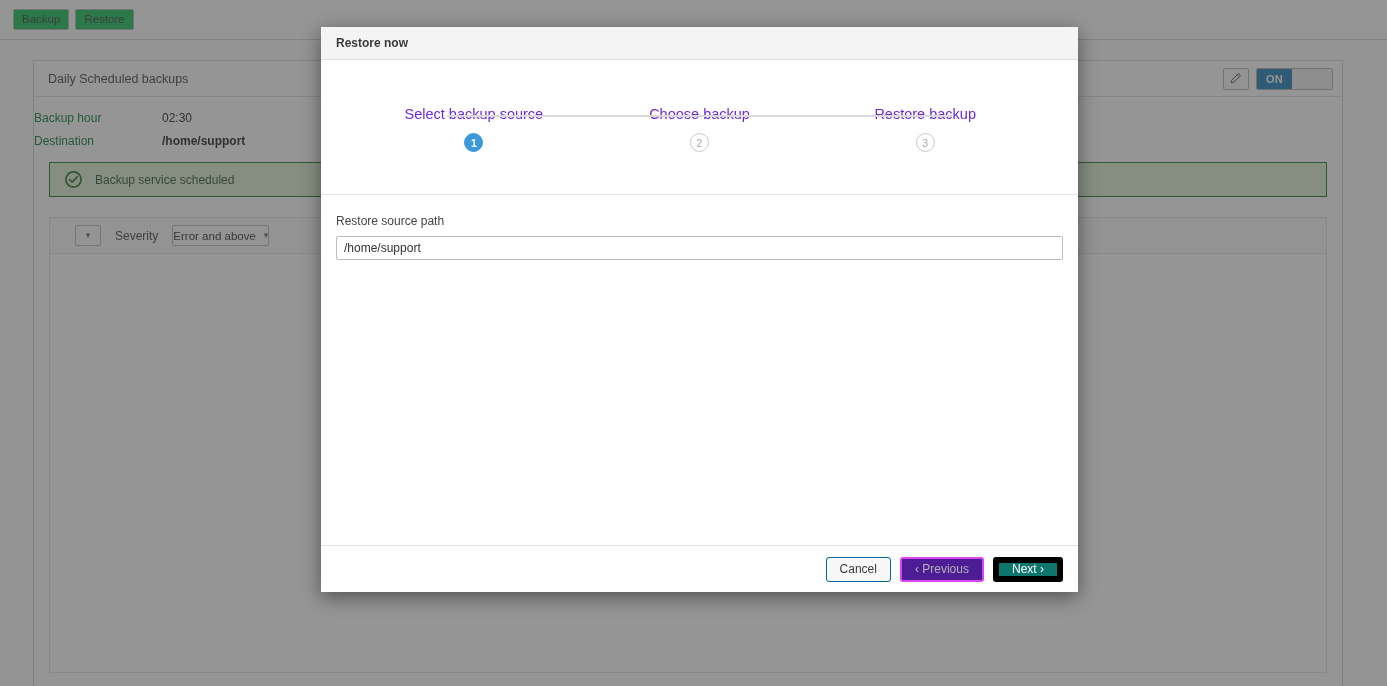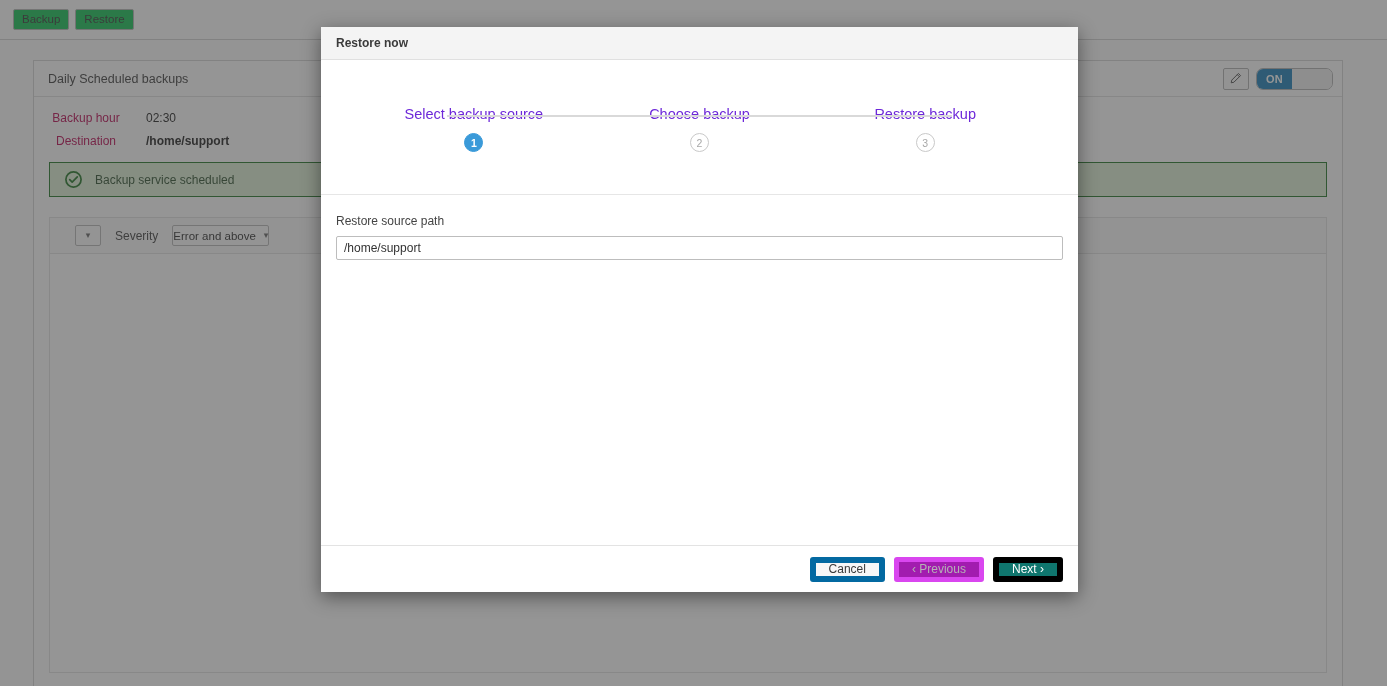--- a/index.html
+++ b/index.html
@@ -94,21 +94,21 @@
     display: flex;
     align-items: center;
     justify-content: center;
     cursor: pointer;
     box-sizing: border-box;
   }
   .toggle {
     display: flex;
     height: 22px;
     border: 1px solid #b6b6b6;
-    border-radius: 7px;
+    border-radius: 2px;
     overflow: hidden;
     box-sizing: border-box;
     cursor: pointer;
   }
   .toggle-on {
     background: #2a87bc;
     color: #ffffff;
     font-size: 11px;
     font-weight: bold;
     padding: 0 9px;
@@ -125,23 +125,23 @@
     padding: 14px 0 0 0;
   }
   .kv-row {
     display: flex;
     align-items: baseline;
     padding: 0 0 9px 0;
     font-size: 12px;
   }
   .kv-label {
     width: 104px;
-    text-align: center;
-    color: #be185d;
-    padding-right: 8px;
+    text-align: left;
+    color: #15803d;
+    padding-right: 24px;
   }
   .kv-value {
     color: #2f2f2f;
     font-weight: bold;
   }
   .kv-value.plain { font-weight: normal; }
 
   .alert {
     margin: 5px 15px 0 15px;
     height: 35px;
@@ -350,26 +350,26 @@
     border-radius: 3px;
     font-size: 12px;
     box-sizing: border-box;
     cursor: pointer;
     display: flex;
     align-items: center;
     font-family: "Liberation Sans", sans-serif;
   }
   .btn-default {
     background: #f7f7f7;
-    border: 6px solid #0369a1;
+    border: 1px solid #0369a1;
     color: #3a3a3a;
   }
   .btn-disabled {
-    background: #a21caf;
-    border: 5px solid #d946ef;
+    background: #4c1d95;
+    border: 2px solid #d946ef;
     color: #b4b4b4;
     cursor: default;
   }
   .btn-primary {
     background: #0f766e;
     border: 6px solid #000000;
     color: #ffffff;
   }
 </style>
 </head>

